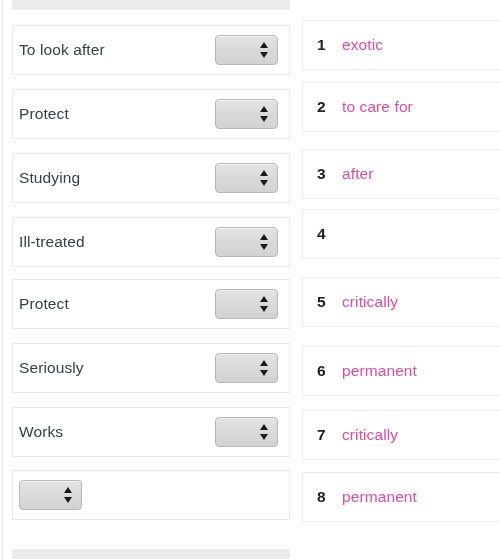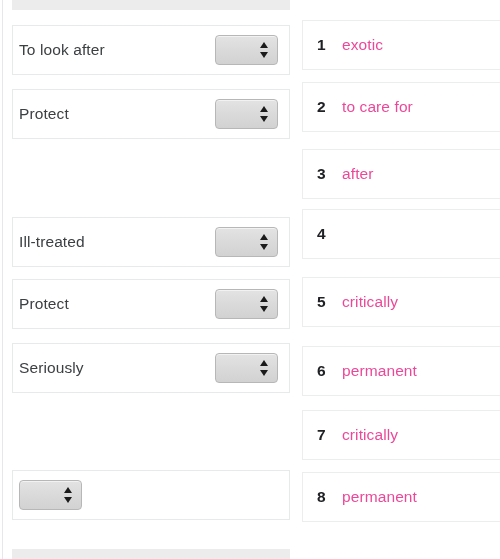--- a/index.html
+++ b/index.html
@@ -156,20 +156,29 @@
   <div class="term-card" style="top:89px">
     <span class="term-label">Protect</span>
     <div class="term-select">
       <span class="spinner">
         <span class="arrow up"></span>
           <span class="arrow down"></span>
       </span>
     </div>
   </div>
 
+  <div class="term-card" style="top:153px">
+    <span class="term-label">Studying</span>
+    <div class="term-select">
+      <span class="spinner">
+        <span class="arrow up"></span>
+          <span class="arrow down"></span>
+      </span>
+    </div>
+  </div>
 
   <div class="term-card" style="top:217px">
     <span class="term-label">Ill-treated</span>
     <div class="term-select">
       <span class="spinner">
         <span class="arrow up"></span>
           <span class="arrow down"></span>
       </span>
     </div>
   </div>
@@ -187,20 +196,29 @@
   <div class="term-card" style="top:279px">
     <span class="term-label">Protect</span>
     <div class="term-select">
       <span class="spinner">
         <span class="arrow up"></span>
           <span class="arrow down"></span>
       </span>
     </div>
   </div>
 
+  <div class="term-card" style="top:407px">
+    <span class="term-label">Works</span>
+    <div class="term-select">
+      <span class="spinner">
+        <span class="arrow up"></span>
+          <span class="arrow down"></span>
+      </span>
+    </div>
+  </div>
 
   <div class="term-card" style="top:470px">
     <div class="term-select">
       <span class="spinner">
         <span class="arrow up"></span>
           <span class="arrow down"></span>
       </span>
     </div>
   </div>
 

